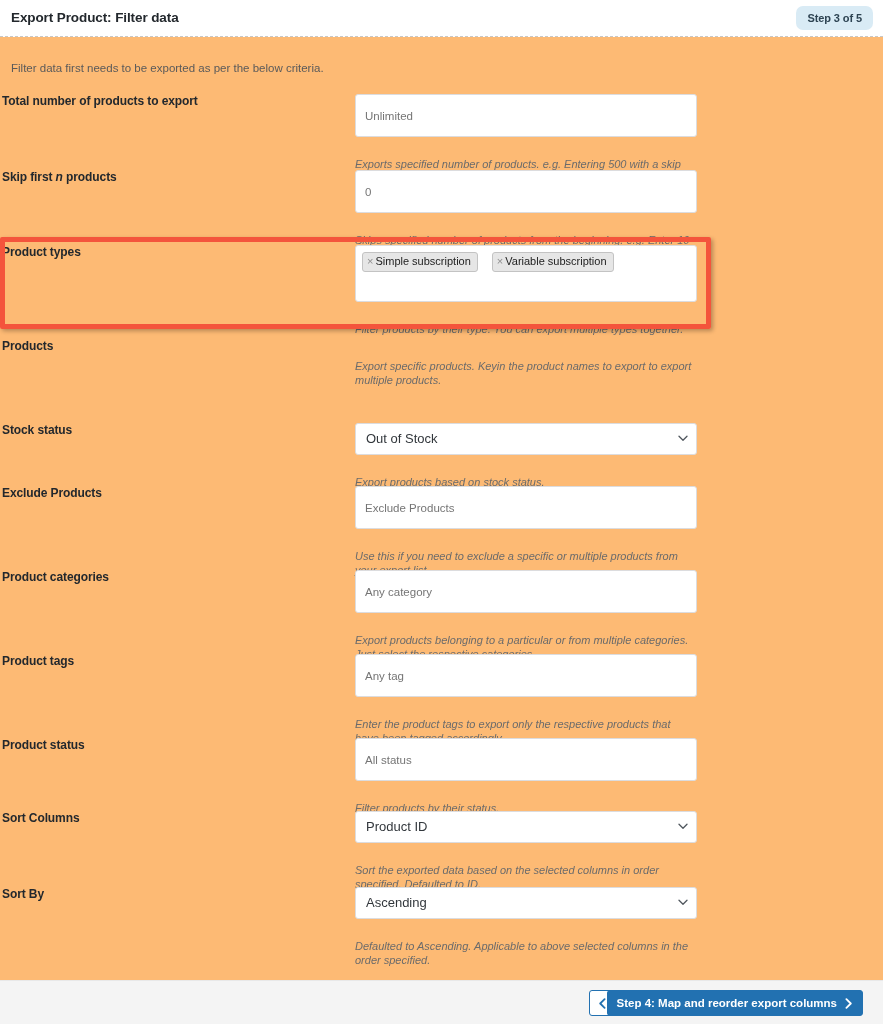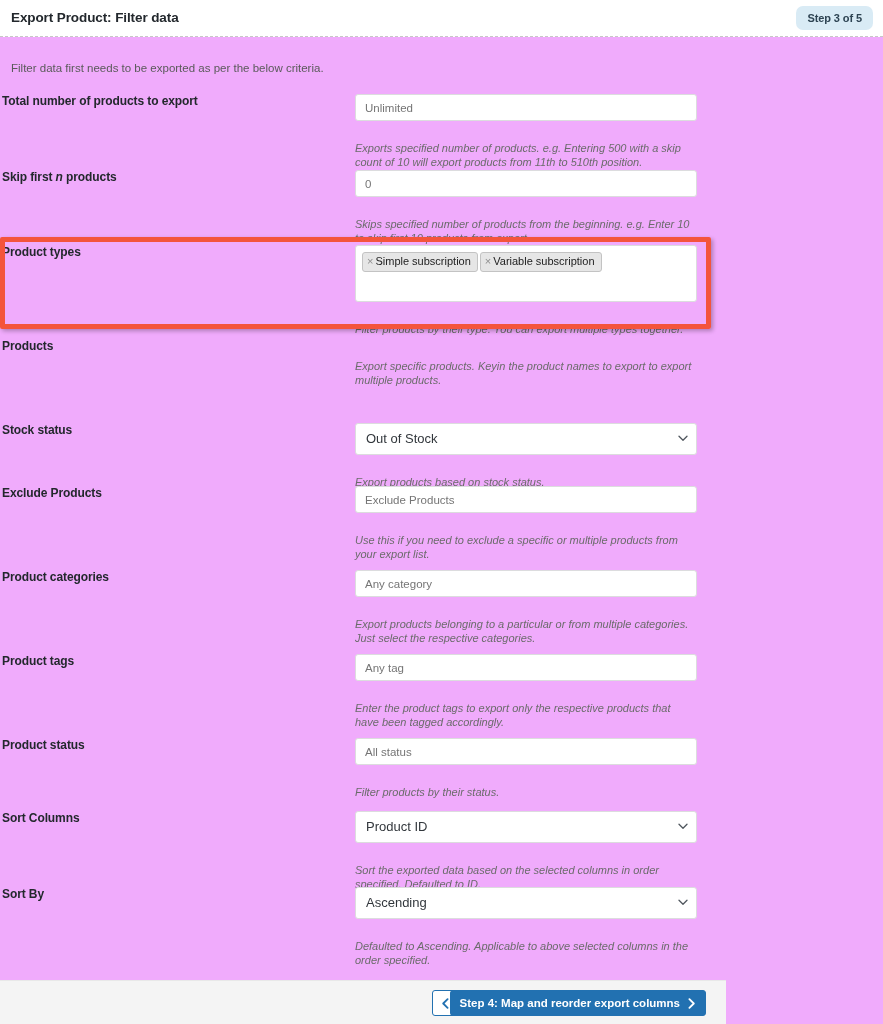--- a/index.html
+++ b/index.html
@@ -6,21 +6,21 @@
   html, body {
     margin: 0; padding: 0;
     width: 883px; height: 1024px;
     background: #ffffff;
     font-family: "Liberation Sans", sans-serif;
     -webkit-font-smoothing: antialiased;
   }
   #page {
     position: relative;
     width: 883px; height: 1024px;
-    background: #f0abfc;
+    background: #fdba74;
     overflow: hidden;
   }
 
   
   .header {
     position: absolute; left: 0; top: 0;
     width: 883px; height: 37px;
     background: #fff;
     border-bottom: 1px dashed #c8c8c8;
   }
@@ -61,21 +61,21 @@
   }
   .label em { font-style: italic; }
   .field {
     position: relative;
     margin-left: 355px;
     width: 342px;
   }
 
   
   .txt {
-    width: 342px; height: 27px;
+    width: 342px; height: 43px;
     border: 1px solid #dcdcde;
     border-radius: 3px;
     background: #fff;
     font-size: 11.5px; color: #8a8f94;
     padding: 0 9px;
     font-family: "Liberation Sans", sans-serif;
     display: block;
     line-height: 24px;
   }
 
@@ -106,21 +106,21 @@
     background: #fff;
     padding: 6px 6px;
   }
   .chip {
     display: inline-block;
     background: #e6e6e6;
     border: 1px solid #c3c3c3;
     border-radius: 3px;
     font-size: 11px; color: #222;
     padding: 2px 6px 3px 4px;
-    margin-right: 2px;
+    margin-right: 14px;
     line-height: 13px;
     vertical-align: top;
   }
   .chip-x {
     color: #8e8e8e;
     font-size: 11px;
     margin-right: 2px;
   }
 
   
@@ -139,21 +139,21 @@
     border: 5px solid #f4543c;
     border-radius: 2px;
     box-shadow: 2px 2px 4px rgba(0,0,0,0.28);
     pointer-events: none;
     background: transparent;
   }
 
   
   .footer {
     position: absolute; left: 0; bottom: 0;
-    width: 726px; height: 44px;
+    width: 883px; height: 44px;
     background: #f4f4f4;
     border-top: 1px solid #e8e8e8;
   }
   .btn-back {
     position: absolute; right: 231px; top: 9px;
     height: 26px;
     background: #fff;
     border: 1px solid #2271b1;
     border-radius: 3px;
     color: #2271b1;

